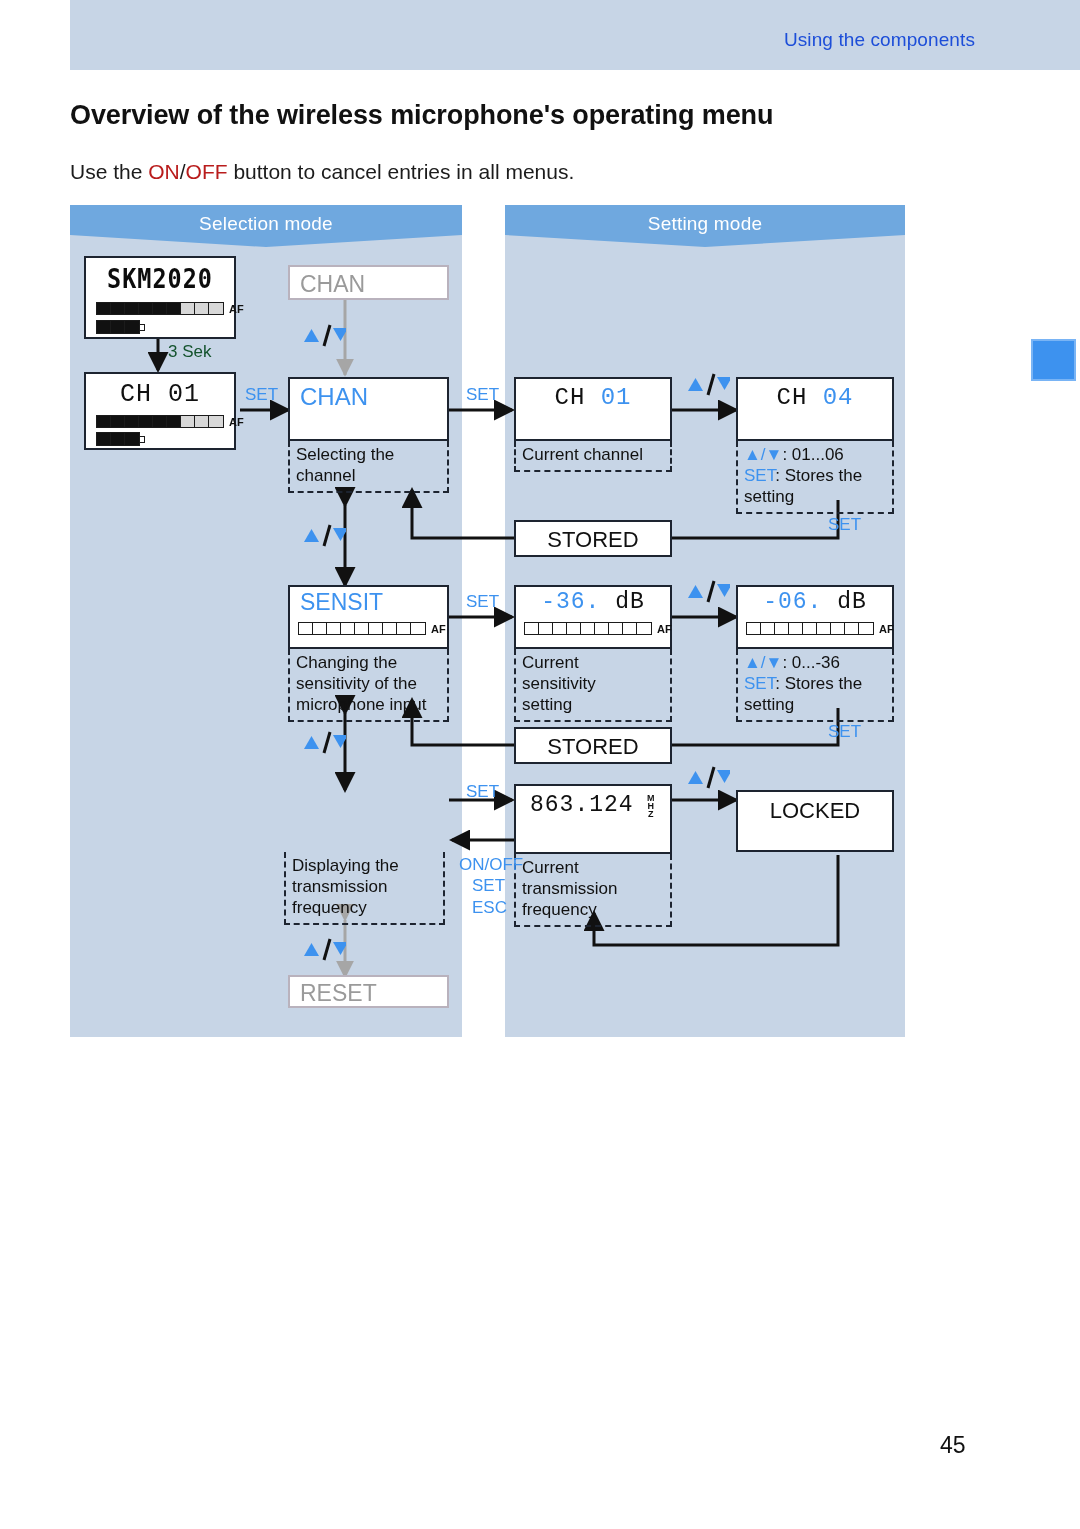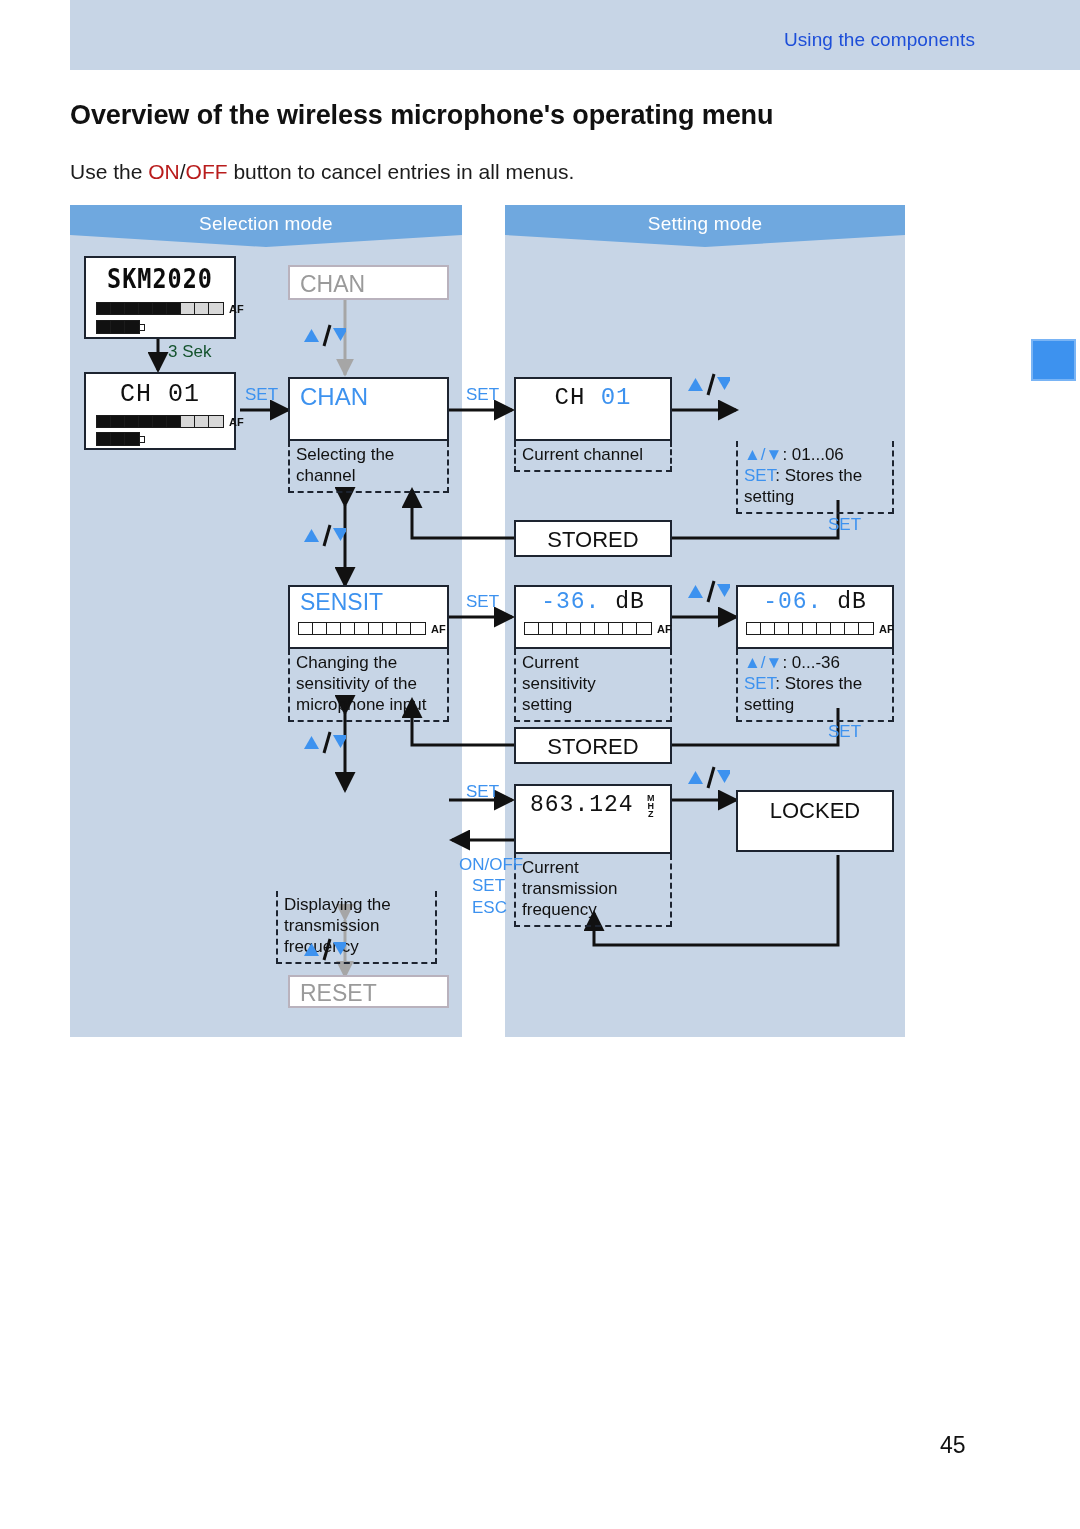--- a/index.html
+++ b/index.html
@@ -304,40 +304,46 @@
         </div>
         <div class="af-txt">AF</div>
       </div>
     </div>
     <div class="cap" style="left:288px; top:649px; width:161px;">
       <div>Changing the</div>
       <div>sensitivity of the</div>
       <div>microphone input</div>
     </div>
 
-    <div class="cap" style="left:276px; top:852px; width:161px;margin-top:39px;">
+    <div class="cap" style="left:284px; top:852px; width:161px;">
       <div>Displaying the</div>
       <div>transmission</div>
       <div>frequency</div>
     </div>
 
     <div class="box soft" style="left:288px; top:975px; width:161px; height:33px;">
       <div class="box-label lbl-left grey" style="top:3px; font-size:23px;">RESET</div>
     </div>
 
     <div class="box" style="left:514px; top:377px; width:158px; height:64px;">
       <div class="box-label lbl-center mono" style="top:5px; font-size:24px;">
         <span>CH</span>
         <span class="blue">01</span>
       </div>
     </div>
     <div class="cap" style="left:514px; top:441px; width:158px;">
       <span>Current channel</span>
     </div>
 
+    <div class="box" style="left:736px; top:377px; width:158px; height:64px;">
+      <div class="box-label lbl-center mono" style="top:5px; font-size:24px;">
+        <span>CH</span>
+        <span class="blue">04</span>
+      </div>
+    </div>
     <div class="cap" style="left:736px; top:441px; width:158px;">
       <div>
         <span class="kw">▲/▼</span><span>: 01...06</span>
       </div>
       <div>
         <span class="kw">SET</span><span>: Stores the setting</span>
       </div>
     </div>
 
     <div class="box" style="left:514px; top:520px; width:158px; height:37px;">

